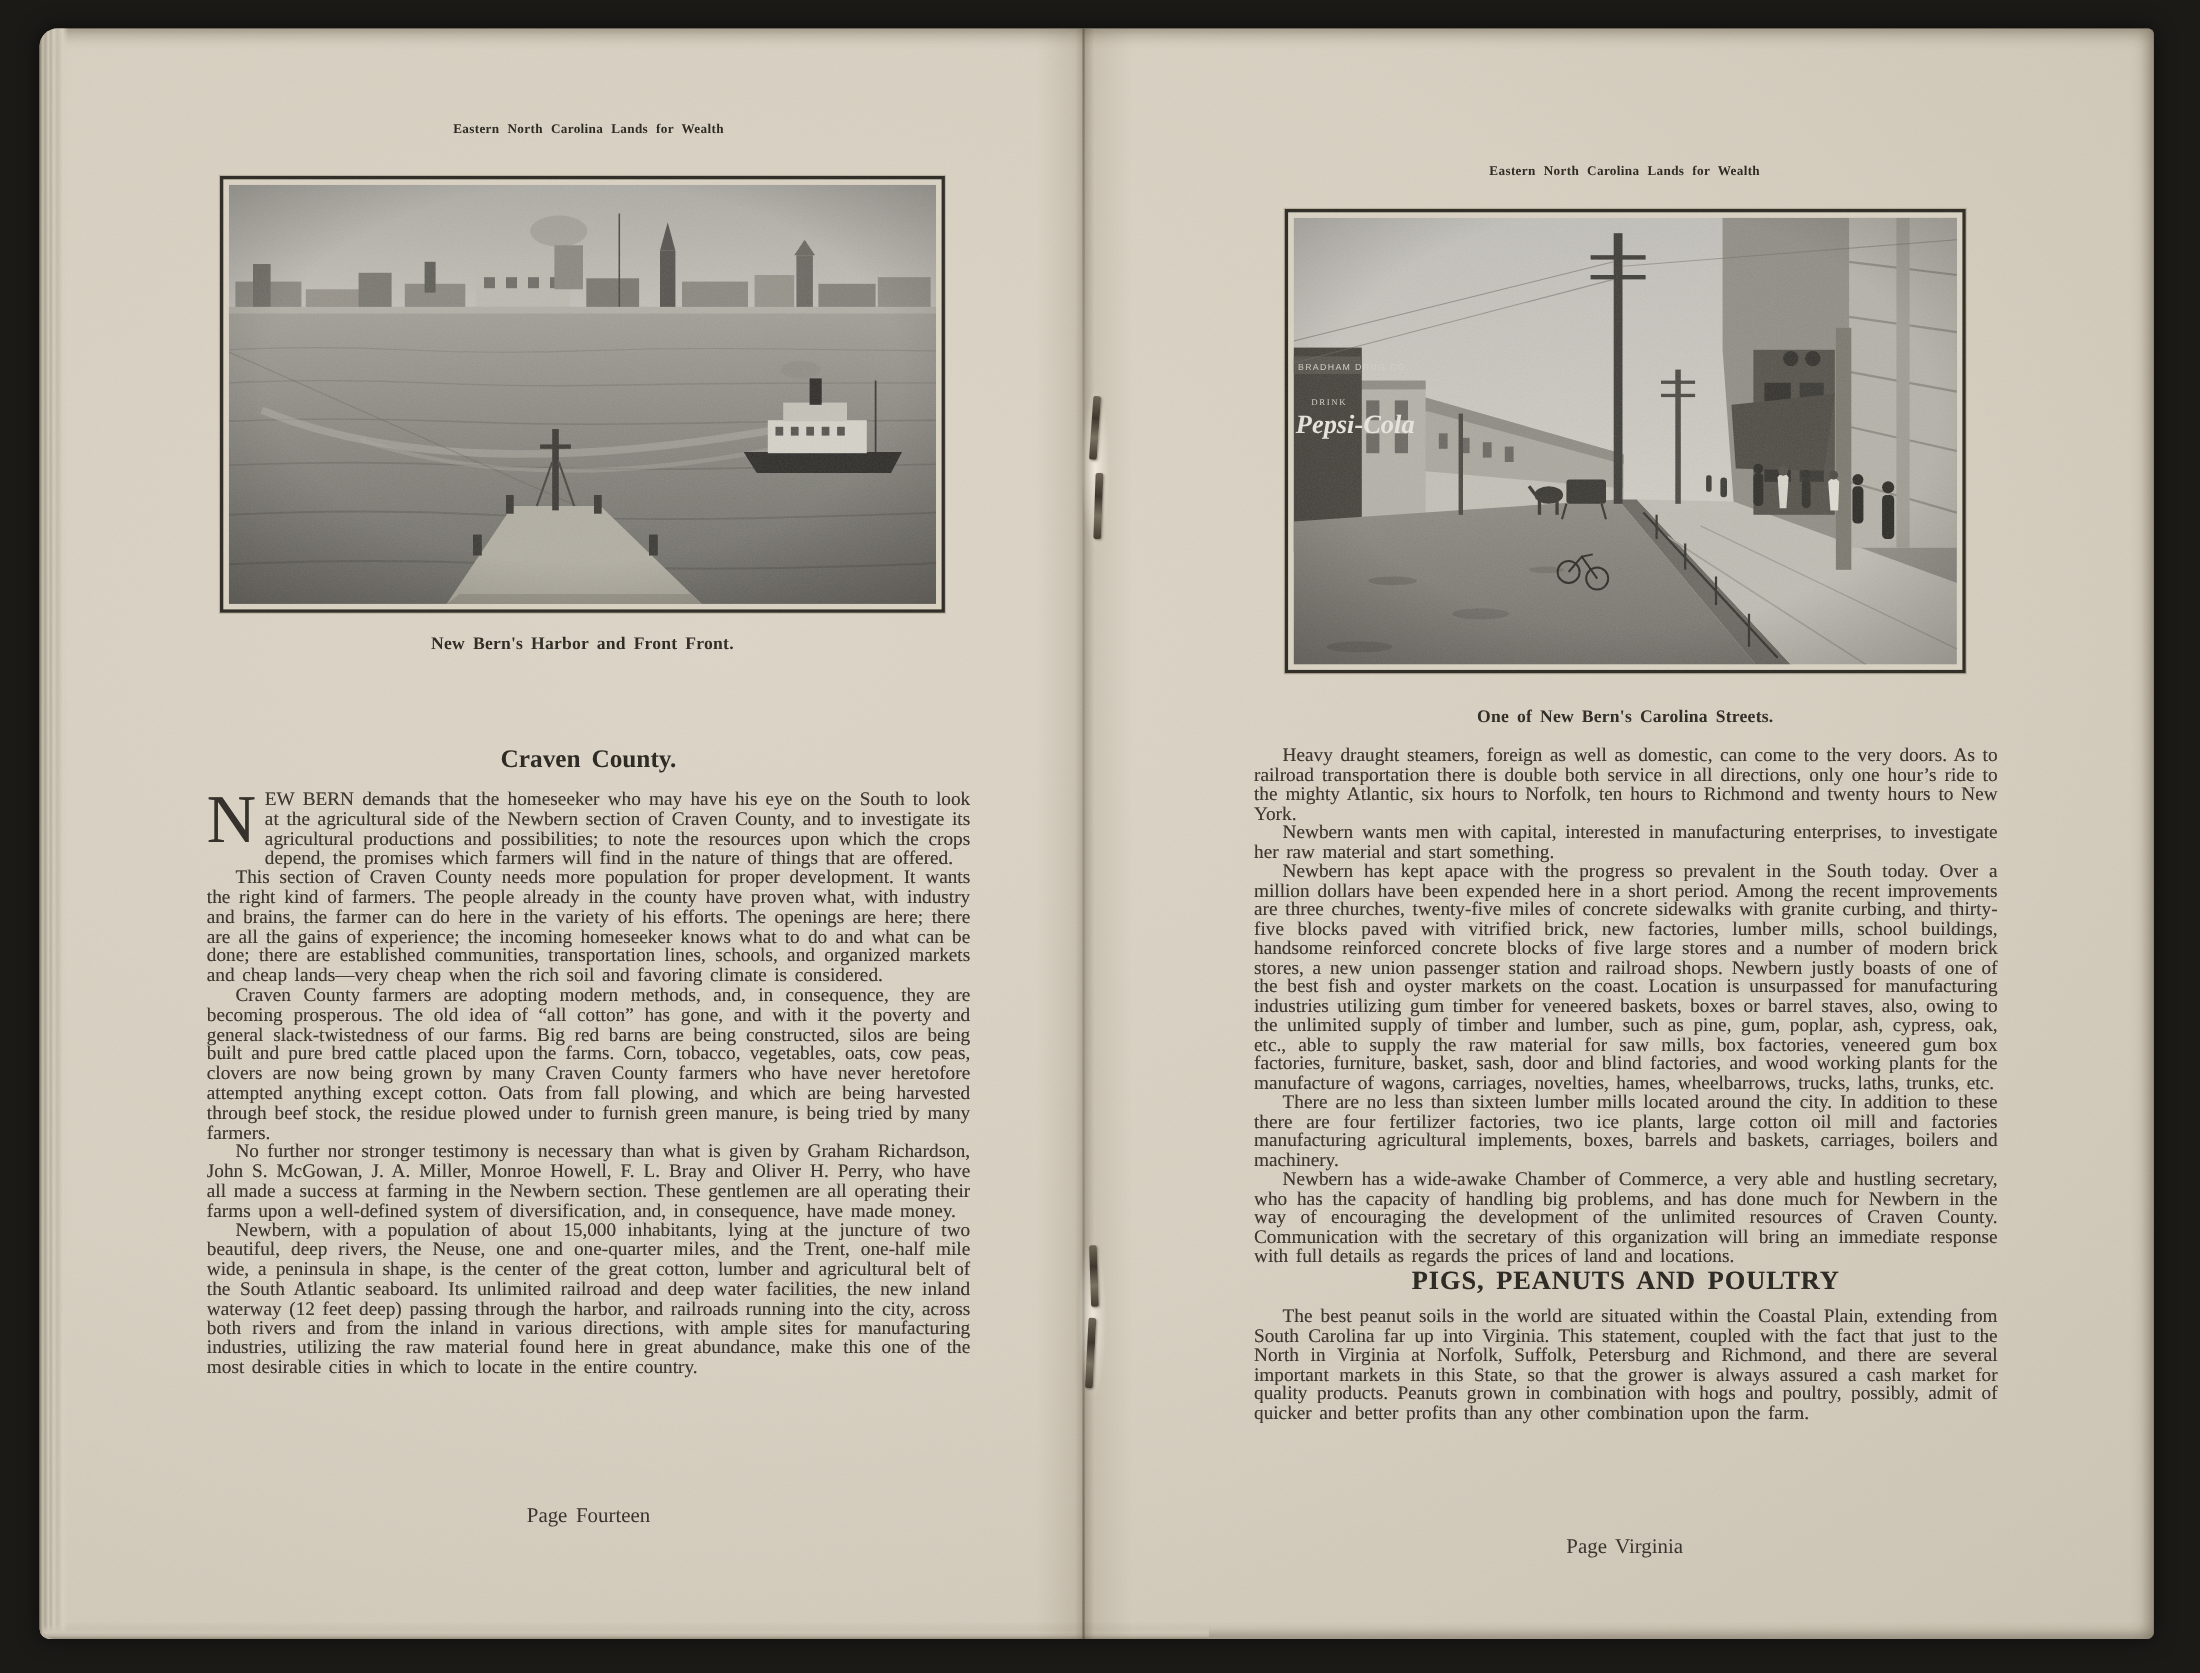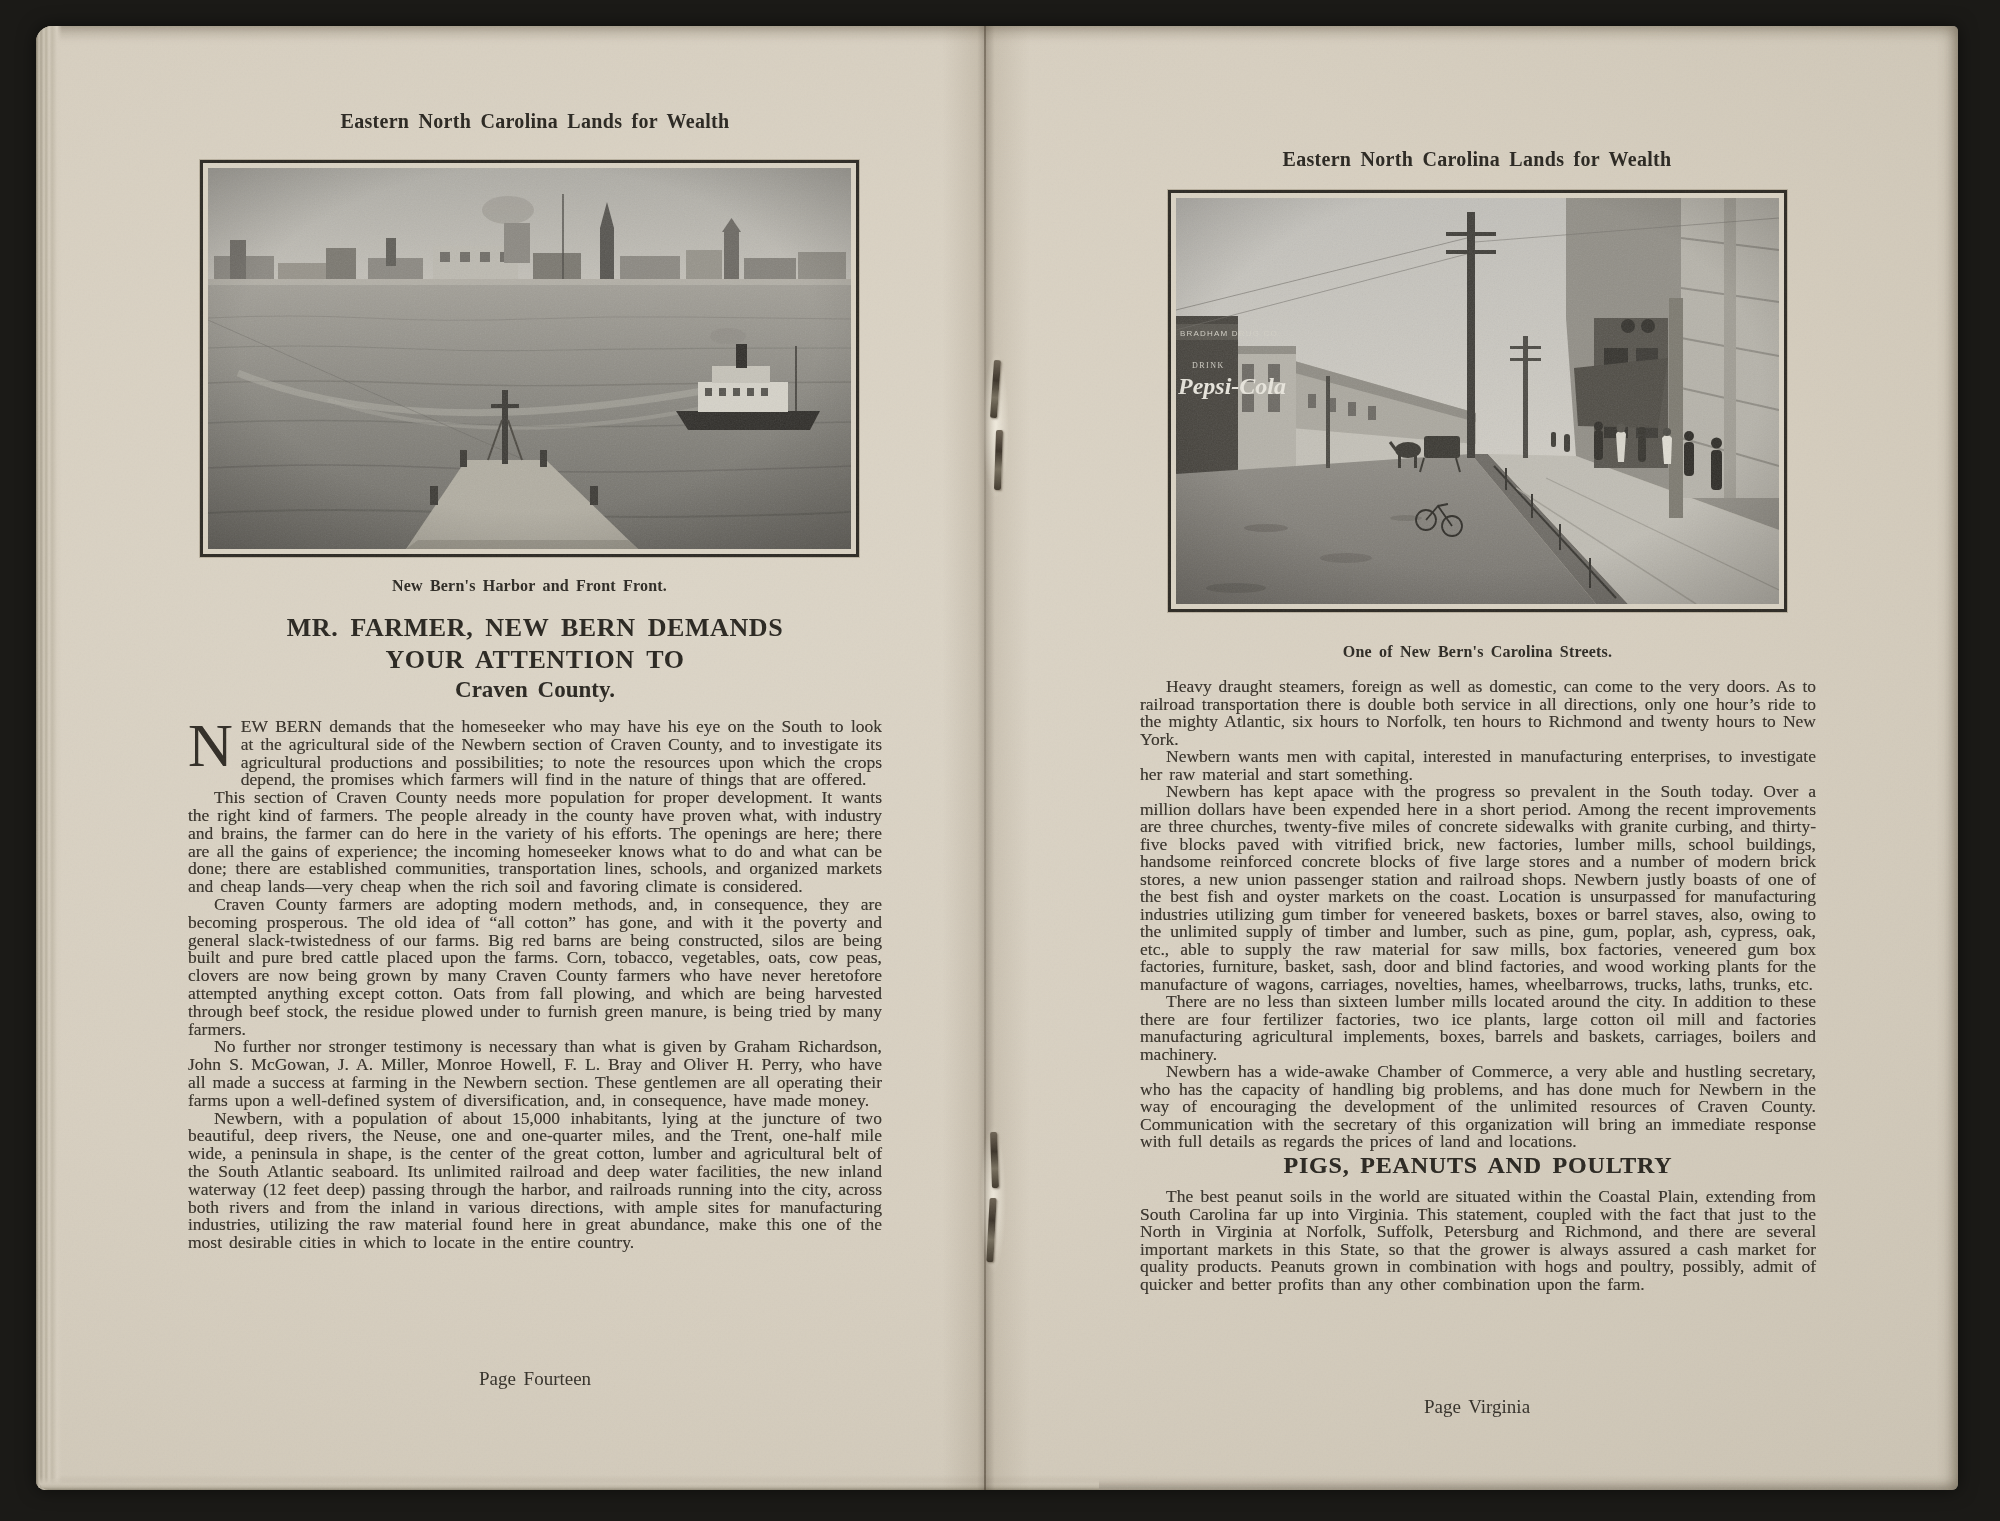--- a/index.html
+++ b/index.html
@@ -60,21 +60,21 @@
   .stain.s2 { left:1182px; top:236px; width:46px; height:78px;
     background:radial-gradient(ellipse, rgba(128,102,66,.08), rgba(128,102,66,0) 70%); }
   .stain.s3 { left:414px; top:296px; width:30px; height:30px;
     background:radial-gradient(ellipse, rgba(118,92,56,.12), rgba(118,92,56,0) 70%); }
   .stain.s4 { left:760px; top:330px; width:60px; height:40px;
     background:radial-gradient(ellipse, rgba(128,102,66,.07), rgba(128,102,66,0) 70%); }
 
   .block { position:absolute; color:#332f28; }
   .centered { text-align:center; }
 
-  .running-header { width:694px; font-weight:bold; font-size:20px; letter-spacing:.3px;
+  .running-header { width:694px; font-weight:bold; font-size:12px; letter-spacing:.3px;
     word-spacing:4px; color:#2b2822; }
   .lp-header { left:152px; top:84px; }
   .rp-header { left:1094px; top:122px; }
 
   .photo-frame { position:absolute; border:3px solid #2f2c26; padding:5px;
     background:#d9d2c3; box-shadow:0 0 0 1px rgba(125,115,92,.35); }
   .photo-frame svg { display:block; }
   .lp-photo { left:164px; top:134px; }
   .rp-photo { left:1132px; top:164px; }
 
@@ -211,24 +211,20 @@
           <rect x="283" y="236" width="28" height="4" fill="#3b3934"></rect>
           <path d="M294,252 l-14,40 M300,252 l14,40" stroke="#4a4740" stroke-width="2" fill="none"></path>
         </g>
         <rect x="0" y="0" width="643" height="381" filter="url(#grain)" opacity="0.13"></rect>
         <rect x="0" y="0" width="643" height="381" fill="url(#hvig)"></rect>
       </svg>
     </div>
 
     <div class="block centered caption lp-caption">New Bern's Harbor and Front Front.</div>
 
-    <div class="block centered lp-headline">
-      <div>MR. FARMER, NEW BERN DEMANDS</div>
-      <div>YOUR ATTENTION TO</div>
-    </div>
     <div class="block centered lp-subhead">Craven County.</div>
 
     <div class="block bodycol lp-body">
       <p class="noindent">
         <span class="dropcap">N</span><span>EW BERN demands that the homeseeker who may have his eye on the South to look at the agricultural side of the Newbern section of Craven County, and to investigate its agricultural productions and possibilities; to note the resources upon which the crops depend, the promises which farmers will find in the nature of things that are offered.</span>
       </p>
       <p>This section of Craven County needs more population for proper development. It wants the right kind of farmers.  The people already in the county have proven what, with industry and brains, the farmer can do here in the variety of his efforts. The openings are here; there are all the gains of experience; the incoming homeseeker knows what to do and what can be done; there are established communities, transportation lines, schools, and organized markets and cheap lands—very cheap when the rich soil and favoring climate is considered.</p>
       <p>Craven County farmers are adopting modern methods, and, in consequence, they are becoming prosperous.  The old idea of “all cotton” has gone, and with it the poverty and general slack-twistedness of our farms.  Big red barns are being constructed, silos are being built and pure bred cattle placed upon the farms. Corn, tobacco, vegetables, oats, cow peas, clovers are now being grown by many Craven County farmers who have never heretofore attempted anything except cotton.  Oats from fall plowing, and which are being harvested through beef stock, the residue plowed under to furnish green manure, is being tried by many farmers.</p>
       <p>No further nor stronger testimony is necessary than what is given by Graham Richardson, John S. McGowan, J. A. Miller, Monroe Howell, F. L. Bray and Oliver H. Perry, who have all made a success at farming in the Newbern section. These gentlemen are all operating their farms upon a well-defined system of diversification, and, in consequence, have made money.</p>
       <p>Newbern, with a population of about 15,000 inhabitants, lying at the juncture of two beautiful, deep rivers, the Neuse, one and one-quarter miles, and the Trent, one-half mile wide, a peninsula in shape, is the center of the great cotton, lumber and agricultural belt of the South Atlantic seaboard.  Its unlimited railroad and deep water facilities, the new inland waterway (12 feet deep) passing through the harbor, and railroads running into the city, across both rivers and from the inland in various directions, with ample sites for manufacturing industries, utilizing the raw material found here in great abundance, make this one of the most desirable cities in which to locate in the entire country.</p>

